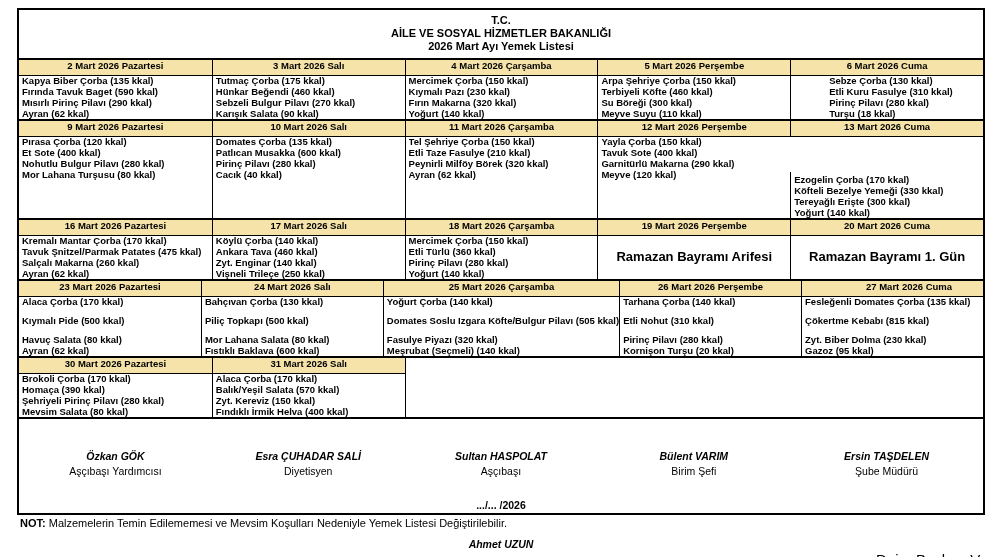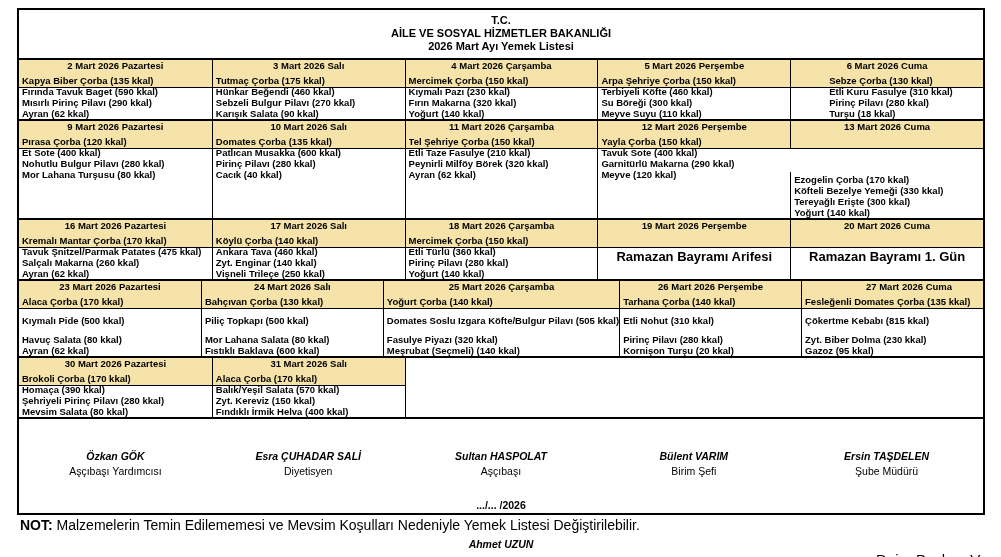--- a/index.html
+++ b/index.html
@@ -20,21 +20,21 @@
 
   .week {
     display: grid;
     grid-template-columns: repeat(5, 1fr);
     grid-template-rows: 13px auto;
     border-top: 2px solid #000;
   }
   .hdr {
     background: var(--hdr-bg, #f5e3a9);
     font-weight: bold; font-size: 9.5px; line-height: 12px;
-    text-align: center; height: 28px;
+    text-align: center; height: 16px;
     border-bottom: 1px solid #000;
     overflow: hidden; white-space: nowrap;
   }
   .bl { border-left: 1px solid #000; }
   .body { padding: 2px 0 0 3px; min-height: 46px; }
   .item { font-weight: bold; font-size: 9.5px; line-height: 11px; white-space: nowrap; overflow: hidden; }
   .week.w2 .body { min-height: 44px; }
   .week.w3 .body { min-height: 44px; }
   .week.w4 .body { min-height: 56px; }
   .week.w4 .item:nth-child(1), .week.w4 .item:nth-child(2) { margin-bottom: 8px; }
@@ -48,21 +48,21 @@
   .sig-section { border-top: 2px solid #000; height: 159px; padding-top: 30px; }
   .sig-row { display: flex; width: 100%; }
   .sig { flex: 1; text-align: center; }
   .sig-name { font-weight: bold; font-style: italic; font-size: 10.5px; line-height: 15px; }
   .sig-title { font-size: 10.5px; line-height: 15px; }
   .approval { text-align: center; margin-top: 20px; }
   .approval-date { font-weight: bold; font-size: 10.5px; }
   .approver-name { font-weight: bold; font-style: italic; font-size: 10.5px; margin-top: 26px; line-height: 15px; }
   .approver-title { font-size: 15px; line-height: 15px; text-align: right; }
 
-  .note-line { position: absolute; left: 20px; top: 517px; font-size: 14px; }
+  .note-line { position: absolute; left: 20px; top: 517px; font-size: 11px; }
   .note-label { font-weight: bold; }
 </style>
 </head>
 <body>
 
 <div class="doc">
   <div class="title-block">
     <div class="title-line">T.C.</div>
     <div class="title-line">AİLE VE SOSYAL HİZMETLER BAKANLIĞI</div>
     <div class="title-line">2026 Mart Ayı Yemek Listesi</div>

